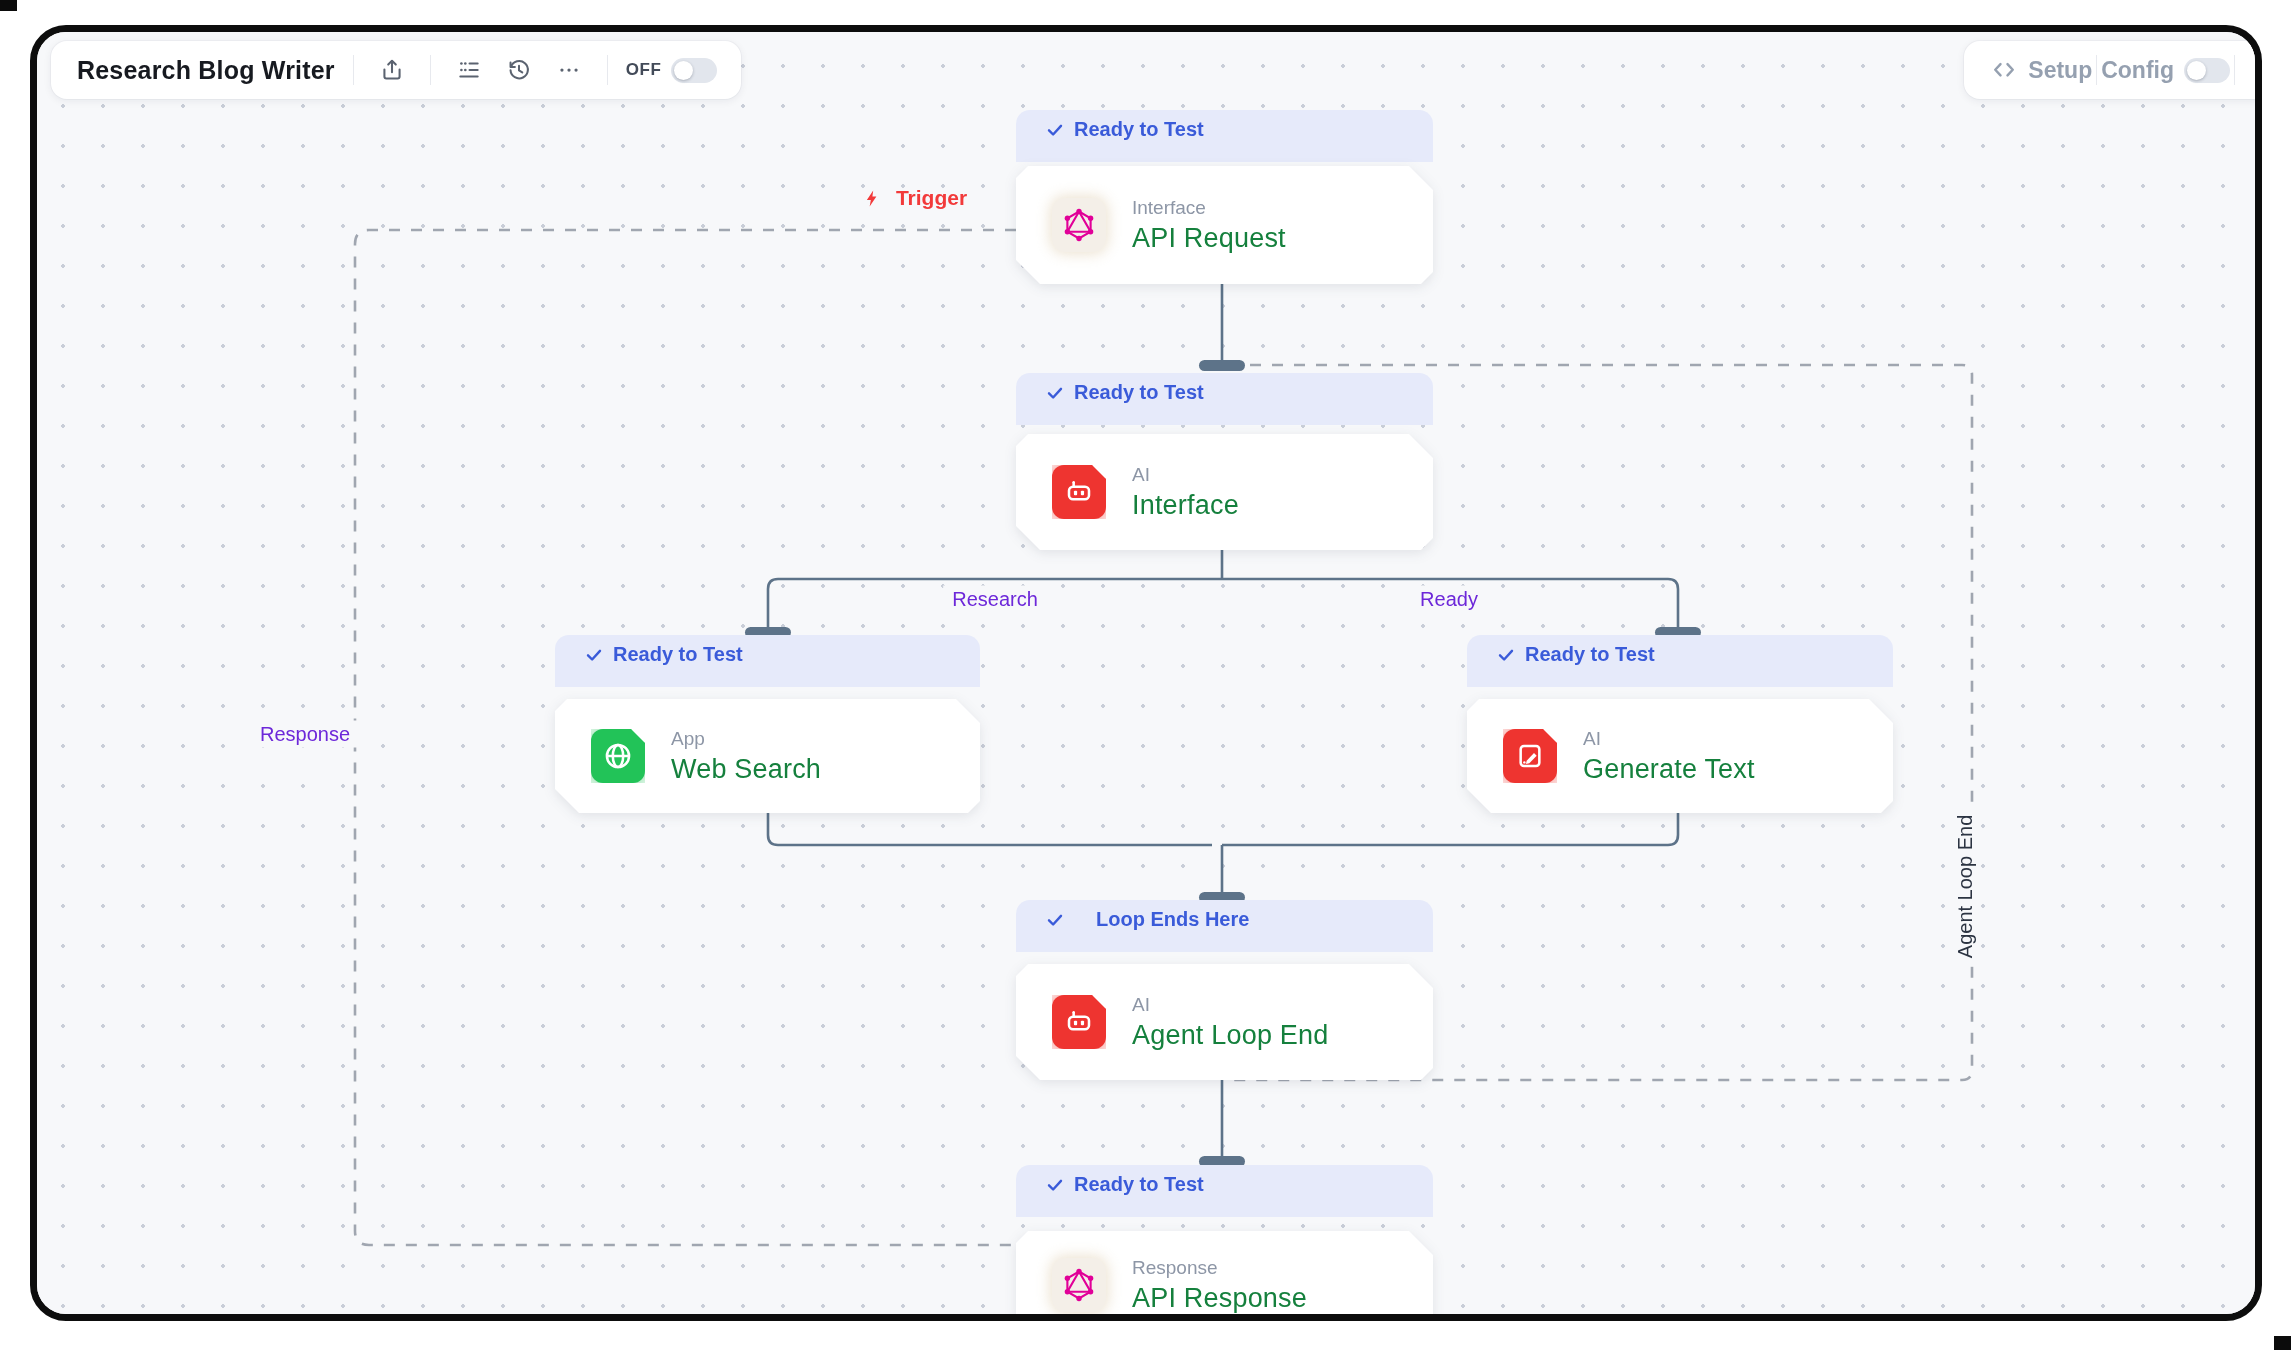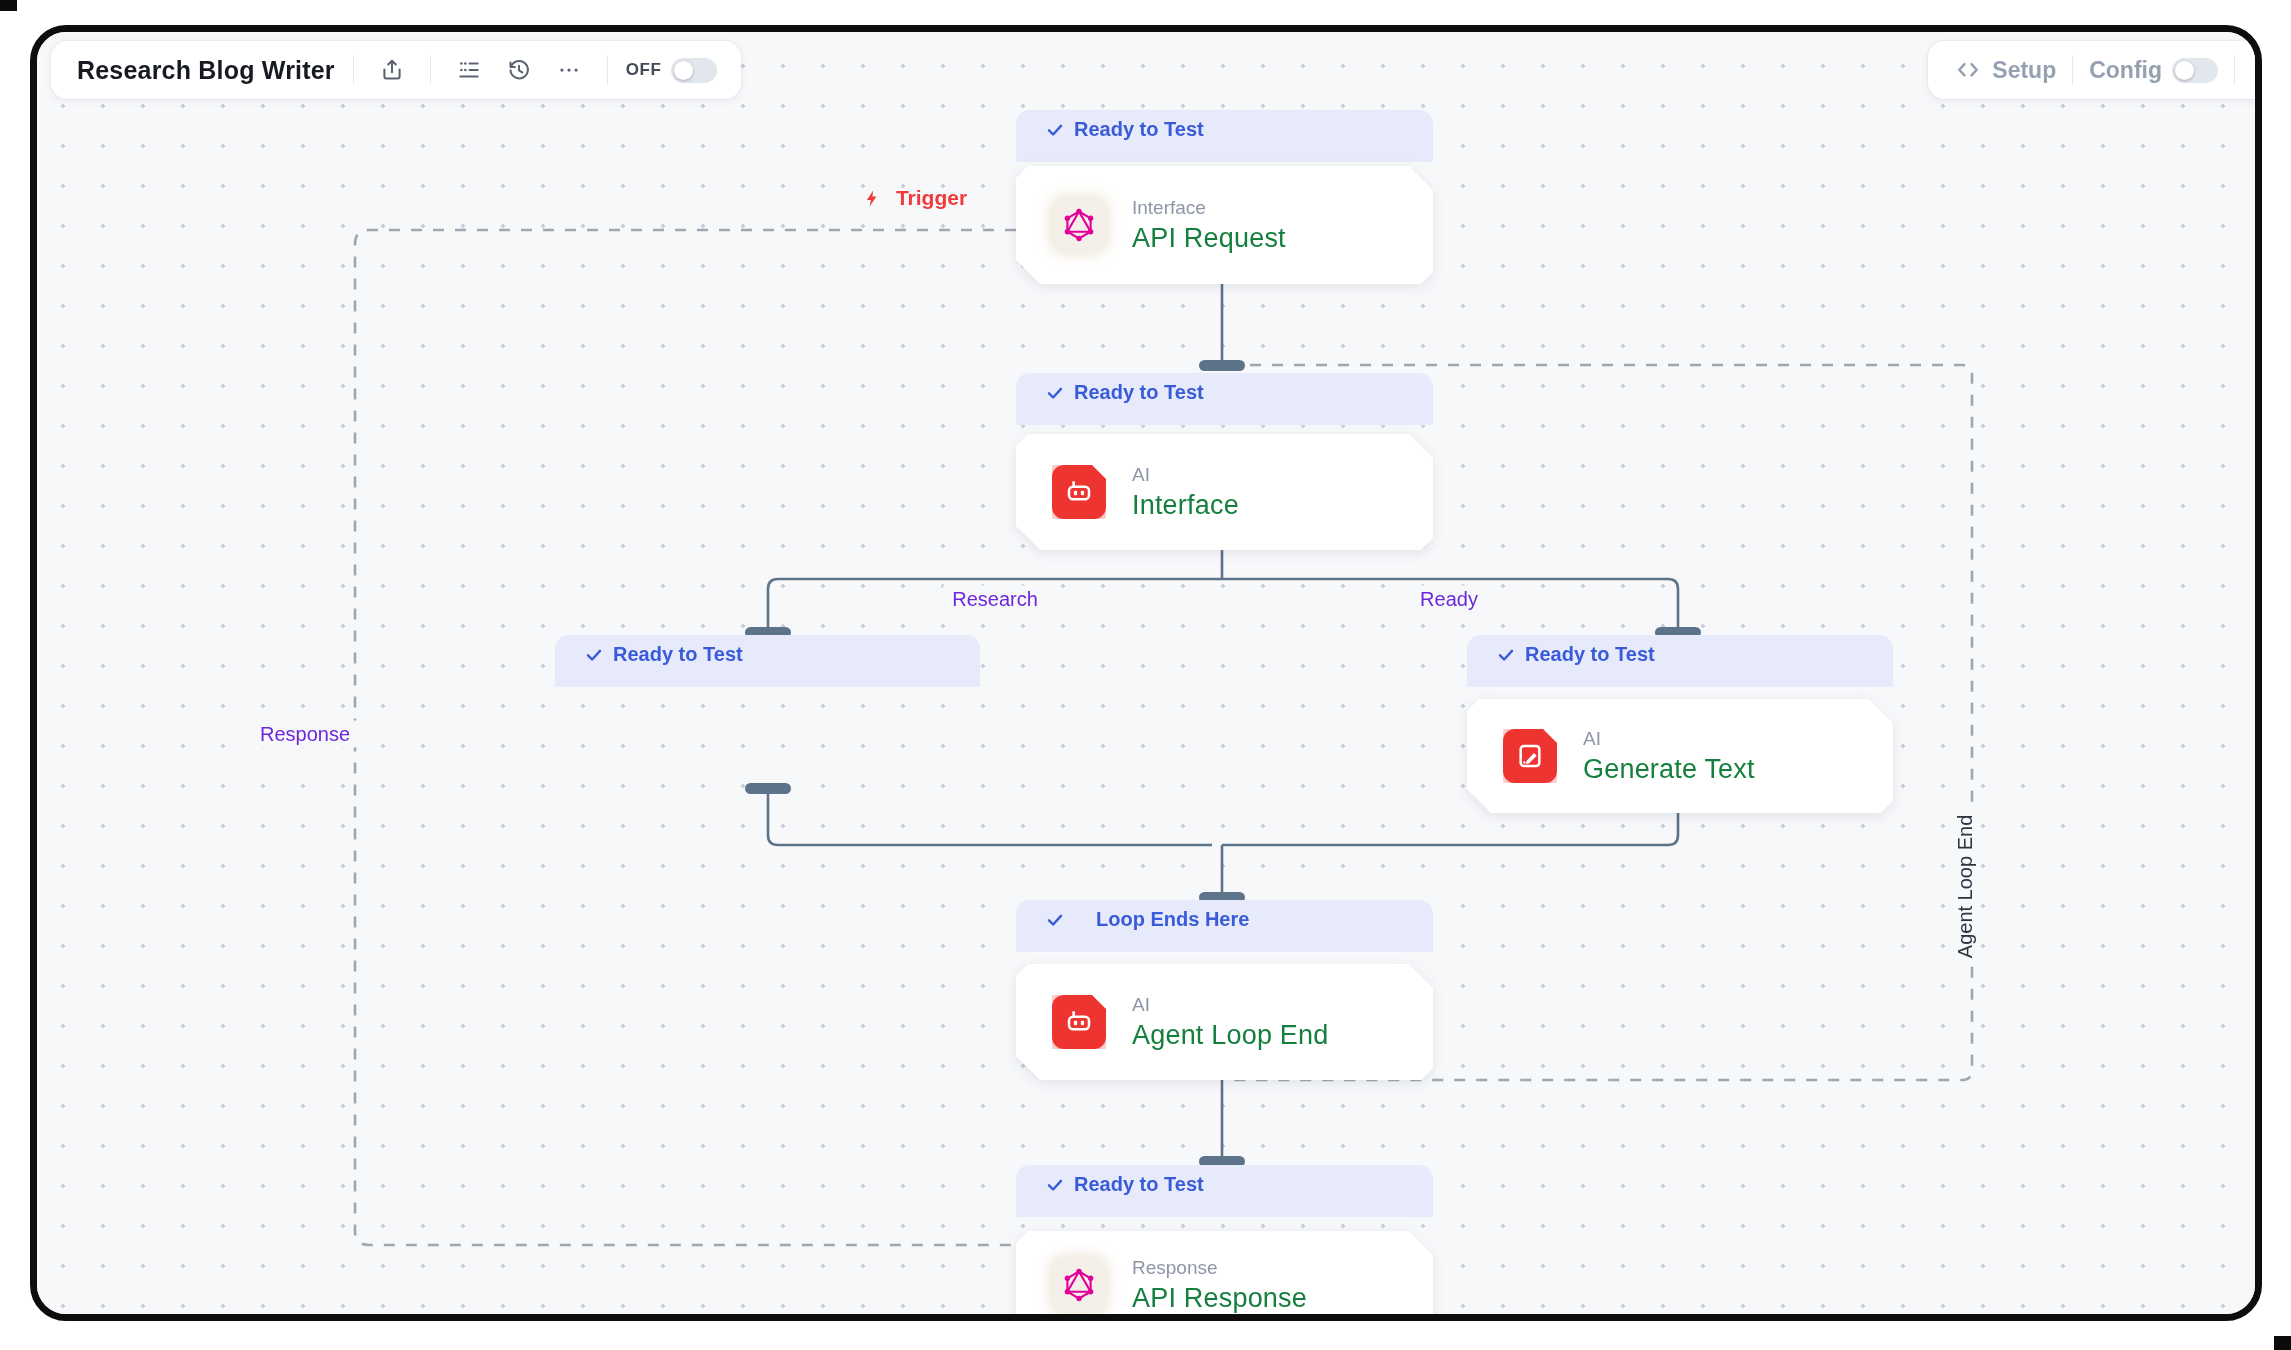--- a/index.html
+++ b/index.html
@@ -22,21 +22,21 @@
   }
   svg.edges { position:absolute; left:0; top:0; width:2218px; height:1282px; }
 
   
   .hcard {
     position:absolute; top:9px; height:58px; background:#ffffff; border-radius:16px;
     box-shadow:0 2px 8px rgba(20,30,60,.07), 0 0 0 1px rgba(20,30,60,.03);
     display:flex; align-items:center; z-index:50;
   }
   .hcard-left { left:14px; padding:0 24px 0 26px; gap:18px;text-align:right; }
-  .hcard-right { right:-14px; padding:0 34px 0 26px; gap:16px; }
+  .hcard-right { right:-14px; padding:0 34px 0 26px; gap:4px; }
   .app-title { font-size:25px; font-weight:bold; color:#171a20; letter-spacing:.2px; white-space:nowrap; }
   .vdiv { width:1px; height:30px; background:#e7e9ee; }
   .hicon { width:40px; height:40px; display:flex; align-items:center; justify-content:center; border-radius:9px; cursor:pointer; }
   .icon-row { display:flex; align-items:center; gap:10px; }
   .off-label { font-size:17px; font-weight:bold; color:#434b59; letter-spacing:.5px; }
   .toggle { position:relative; width:46px; height:25px; background:#e2e6ed; border-radius:13px; cursor:pointer; }
   .toggle .knob { position:absolute; left:3px; top:3px; width:19px; height:19px; border-radius:50%; background:#ffffff; box-shadow:0 1px 3px rgba(30,40,60,.3); }
   .muted-label { font-size:23px; color:#95a0b0; font-weight:bold; white-space:nowrap; }
   .hgroup { display:flex; align-items:center; gap:10px; }
 
@@ -178,20 +178,35 @@
         </div>
       </div>
     </div>
 
     <div class="node-badge" style="left:518px; top:603px; width:425px; height:52px;">
       <svg class="chk" width="18" height="18" viewBox="0 0 24 24">
           <path d="M4 12.5 L9.5 18 L20 6.5" fill="none" stroke="#3a5bd9" stroke-width="3.2" stroke-linecap="round" stroke-linejoin="round"></path>
         </svg>
       <span>Ready to Test</span>
     </div>
+    <div class="node-wrap" style="left:518px; top:643px; width:425px; height:114px;">
+      <div class="node-card">
+        <div class="node-icon icon-green">
+          <svg width="32" height="32" viewBox="0 0 24 24" fill="none" stroke="#ffffff" stroke-width="1.9">
+            <circle cx="12" cy="12" r="8.3"></circle>
+            <path d="M3.7 12 H20.3"></path>
+            <ellipse cx="12" cy="12" rx="3.9" ry="8.3"></ellipse>
+          </svg>
+        </div>
+        <div class="node-text">
+          <div class="sub">App</div>
+          <div class="title">Web Search</div>
+        </div>
+      </div>
+    </div>
 
     <div class="node-badge" style="left:1430px; top:603px; width:426px; height:52px;">
       <svg class="chk" width="18" height="18" viewBox="0 0 24 24">
           <path d="M4 12.5 L9.5 18 L20 6.5" fill="none" stroke="#3a5bd9" stroke-width="3.2" stroke-linecap="round" stroke-linejoin="round"></path>
         </svg>
       <span>Ready to Test</span>
     </div>
     <div class="node-wrap" style="left:1430px; top:643px; width:426px; height:114px;">
       <div class="node-card">
         <div class="node-icon icon-red">

